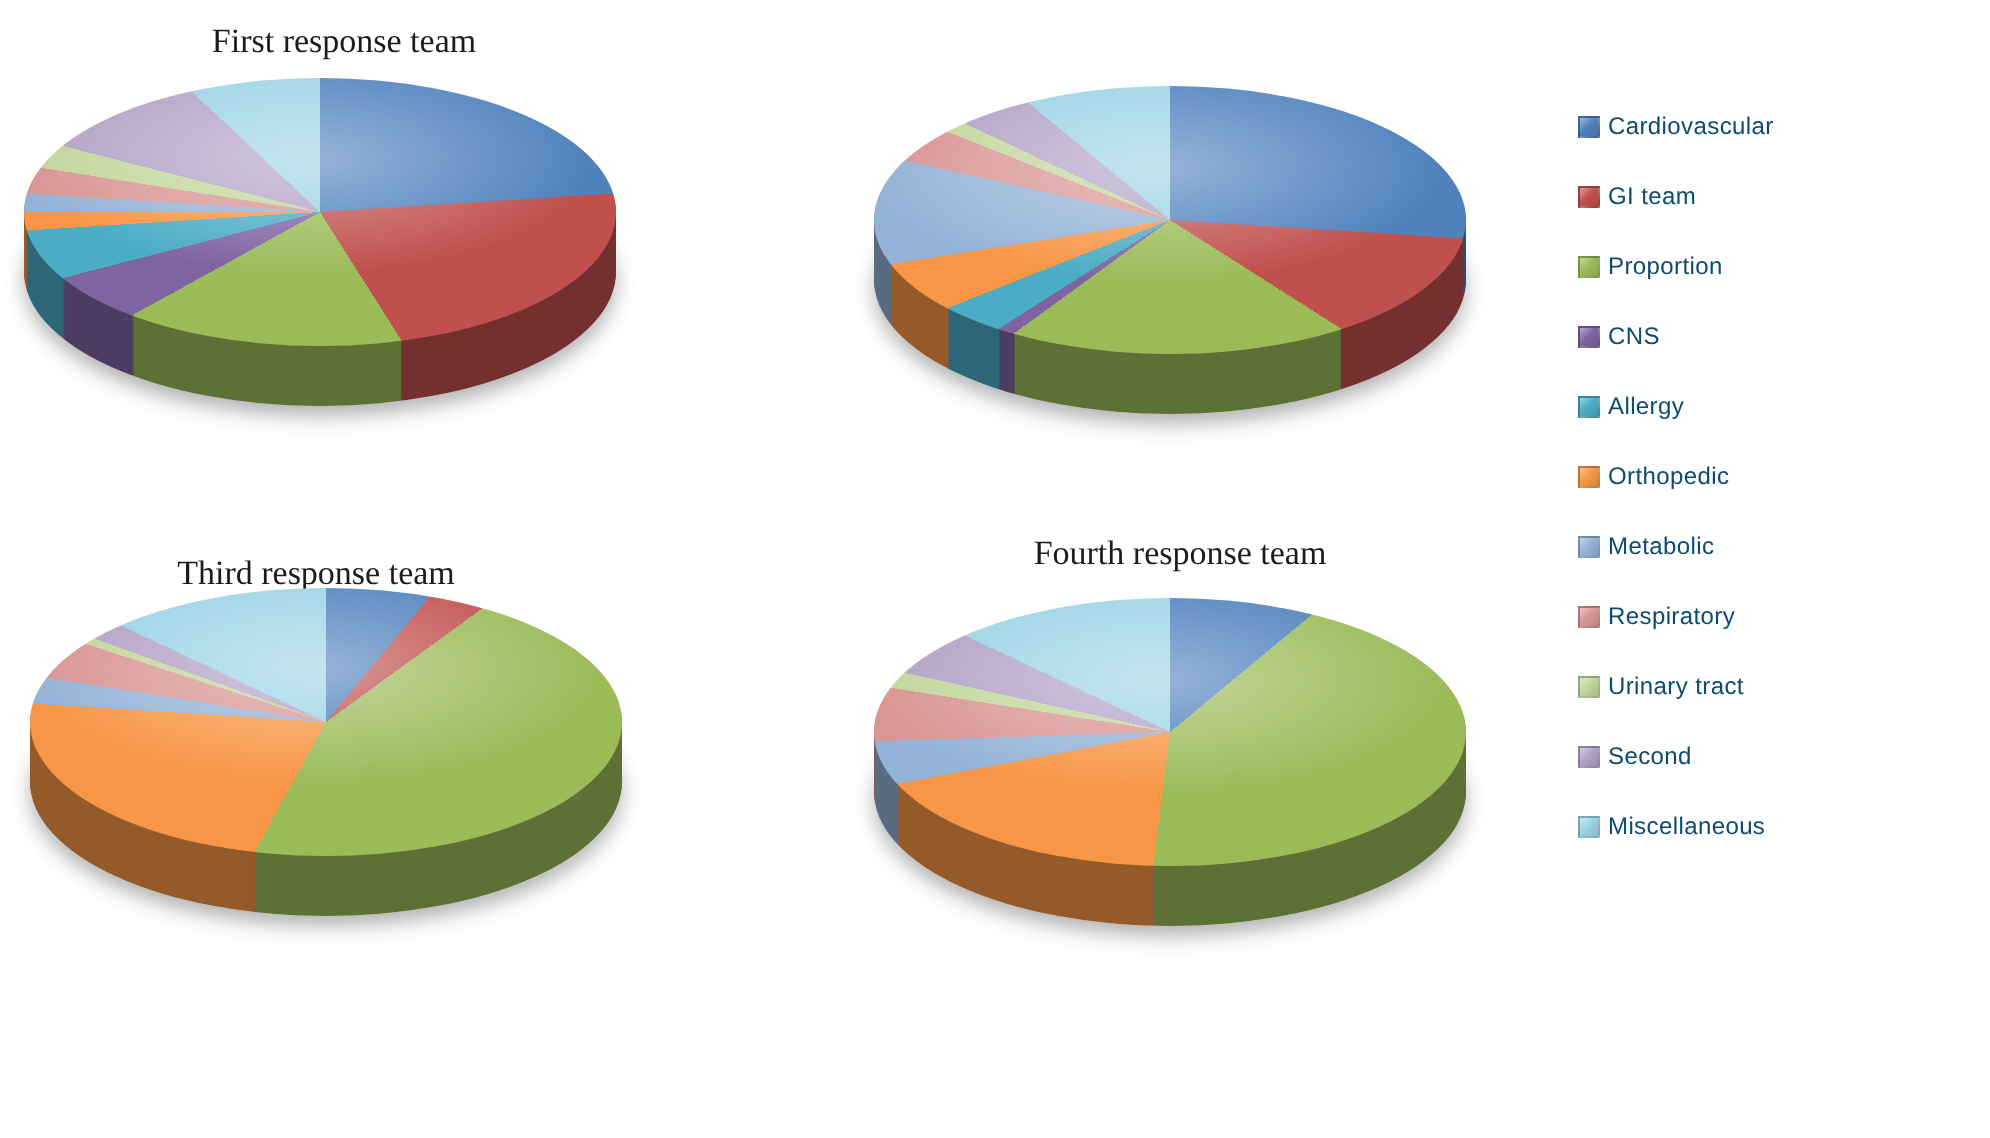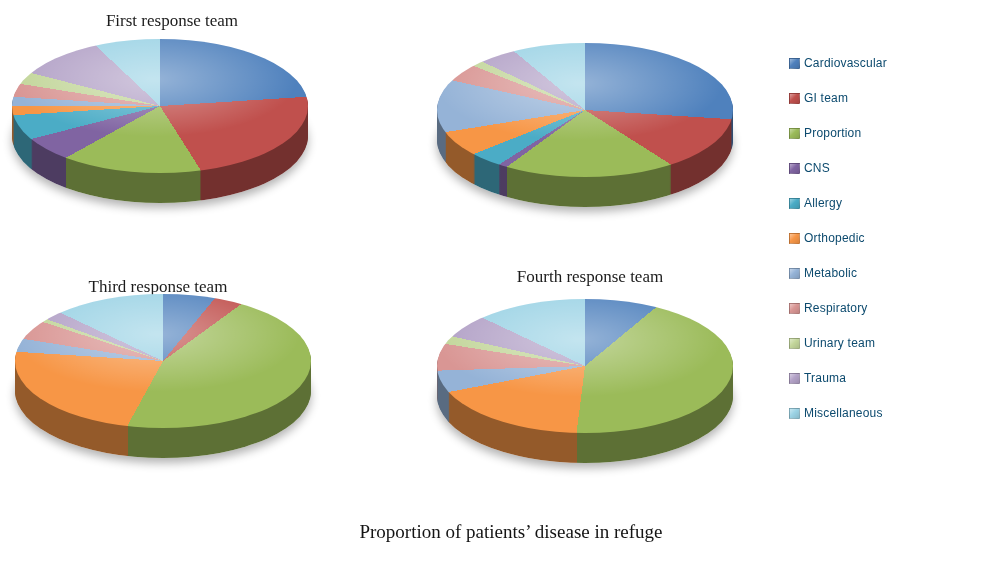--- a/index.html
+++ b/index.html
@@ -245,26 +245,25 @@
       <div class="legend-item">
         <span class="legend-swatch" style="background: linear-gradient(135deg, rgba(255, 255, 255, 0.45), rgba(255, 255, 255, 0) 45%, rgba(0, 0, 0, 0.12)), rgb(149, 179, 215);"></span>
         <span class="legend-label">Metabolic</span>
       </div>
       <div class="legend-item">
         <span class="legend-swatch" style="background: linear-gradient(135deg, rgba(255, 255, 255, 0.45), rgba(255, 255, 255, 0) 45%, rgba(0, 0, 0, 0.12)), rgb(217, 150, 148);"></span>
         <span class="legend-label">Respiratory</span>
       </div>
       <div class="legend-item">
         <span class="legend-swatch" style="background: linear-gradient(135deg, rgba(255, 255, 255, 0.45), rgba(255, 255, 255, 0) 45%, rgba(0, 0, 0, 0.12)), rgb(195, 214, 155);"></span>
-        <span class="legend-label">Urinary team</span>
+        <span class="legend-label">Urinary tract</span>
       </div>
       <div class="legend-item">
         <span class="legend-swatch" style="background: linear-gradient(135deg, rgba(255, 255, 255, 0.45), rgba(255, 255, 255, 0) 45%, rgba(0, 0, 0, 0.12)), rgb(179, 162, 199);"></span>
-        <span class="legend-label">Trauma</span>
+        <span class="legend-label">Second</span>
       </div>
       <div class="legend-item">
         <span class="legend-swatch" style="background: linear-gradient(135deg, rgba(255, 255, 255, 0.45), rgba(255, 255, 255, 0) 45%, rgba(0, 0, 0, 0.12)), rgb(156, 211, 229);"></span>
         <span class="legend-label">Miscellaneous</span>
       </div>
     </div>
 
-  <div class="caption">Proportion of patients’ disease in refuge</div>
 </div>
 
 </body></html>

